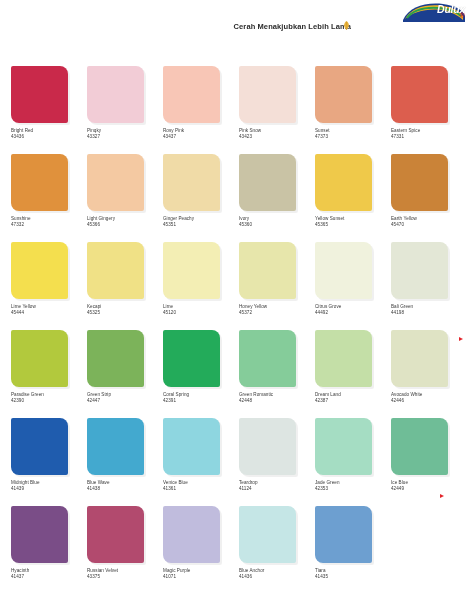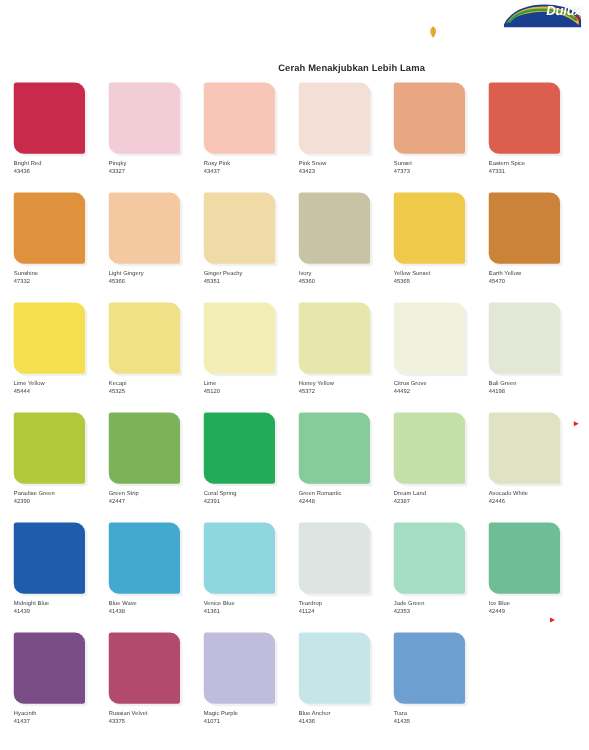--- a/index.html
+++ b/index.html
@@ -16,28 +16,27 @@
   }
 
   
   .header {
     position: relative;
     height: 52px;
     width: 471px;
   }
   .tagline {
     position: absolute;
-    right: 131px;
+    right: 120px;
     top: 22px;
     font-size: 7.5px;
     font-weight: bold;
     color: #2b2b2b;
     letter-spacing: 0.1px;
     white-space: nowrap;
-    margin-top: 28px;
   }
   .tagline-mark {
     position: absolute;
     right: 120px;
     top: 20px;
     width: 9px;
     height: 11px;
   }
   .logo-block {
     position: absolute;

